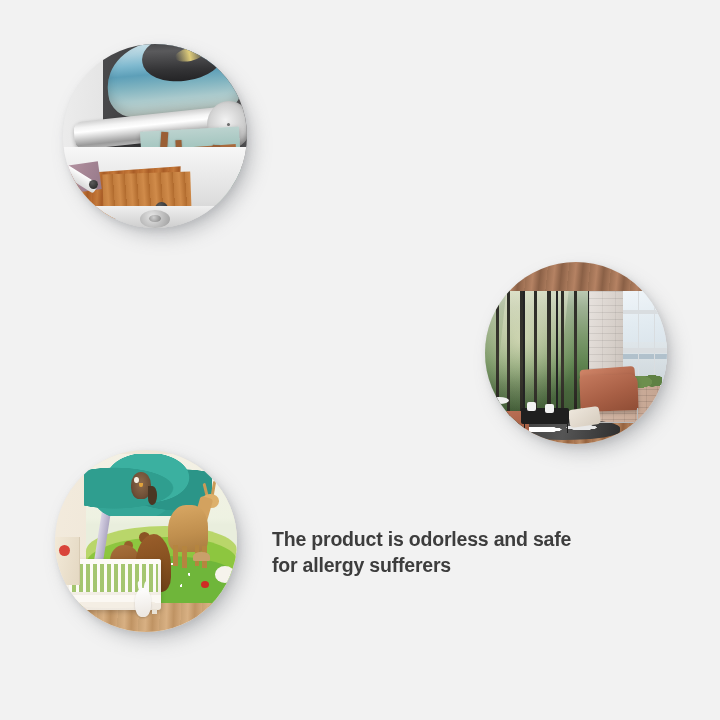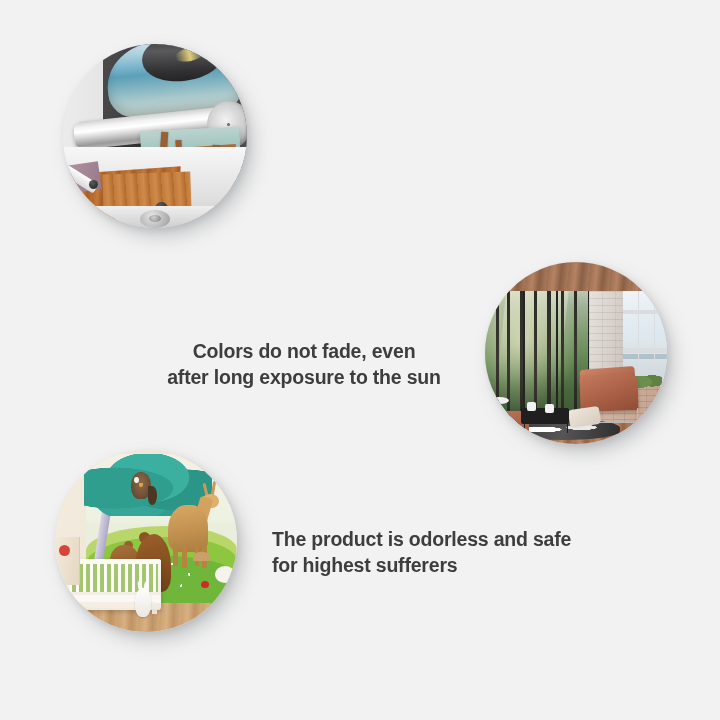--- a/index.html
+++ b/index.html
@@ -572,22 +572,20 @@
       <div class="chair"></div>
       <div class="chair-legs"></div>
       <div class="pillow"></div>
       <div class="sofa"></div>
       <div class="coffee-table"></div>
       <div class="cup cup-a"></div>
       <div class="cup cup-b"></div>
       <div class="side-table"></div>
     </div>
   </div>
-  <div class="caption cap2">Colors do not fade, even
-after long exposure to the sun</div>
 
   <div class="photo-circle c3">
     <div class="photo-inner">
       <div class="nur-wall"></div>
       <div class="mural-bg"></div>
       <div class="hill-far"></div>
       <div class="hill-mid"></div>
       <div class="hill-near"></div>
       <div class="dots"></div>
       <div class="tree-trunk"></div>
@@ -623,15 +621,15 @@
       </div>
       <div class="shelf"></div>
       <div class="shelf-toy"></div>
       <div class="bunny">
         <div class="bunny-ear be-l"></div>
         <div class="bunny-ear be-r"></div>
       </div>
     </div>
   </div>
   <div class="caption cap3">The product is odorless and safe
- for highest sufferers</div>
+ for allergy sufferers</div>
 
 </div>
 
 </body></html>

